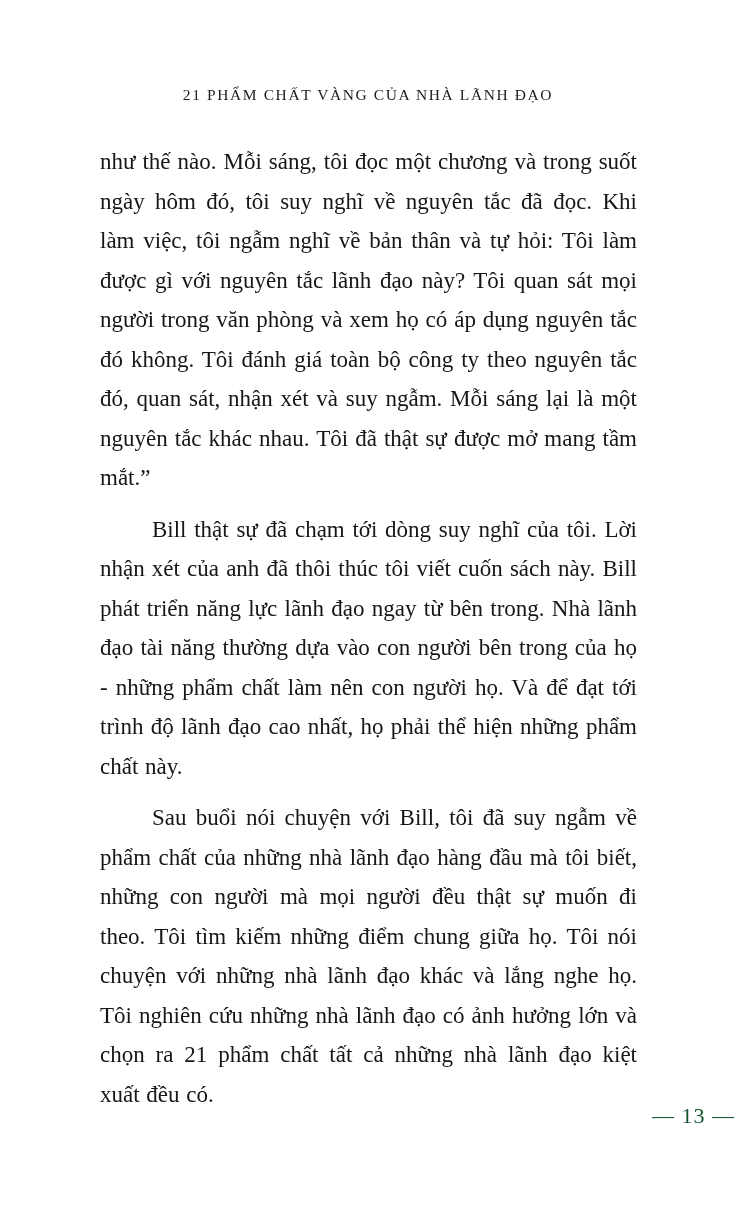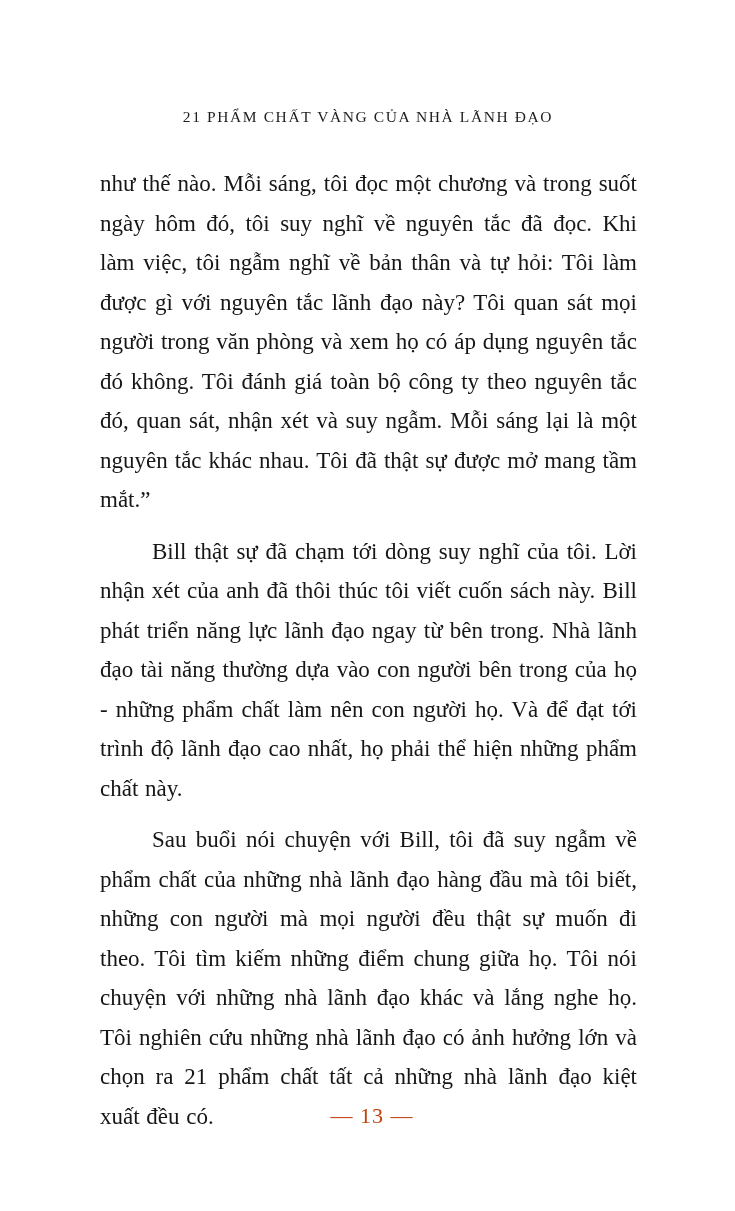--- a/index.html
+++ b/index.html
@@ -12,21 +12,21 @@
     height: 1211px;
     font-family: "Liberation Serif", "DejaVu Serif", serif;
     color: #161616;
     -webkit-font-smoothing: antialiased;
   }
   .page {
     position: relative;
     width: 735px;
     height: 1211px;
     box-sizing: border-box;
-    padding: 108px 99px 0 100px;
+    padding: 86px 99px 0 100px;
     background: #ffffff;
     overflow: hidden;
   }
   .running-header {
     text-align: center;
     font-size: 15.5px;
     letter-spacing: 1.6px;
     color: #1d1d1d;
     margin: 0 0 38px 0;
     white-space: nowrap;
@@ -42,23 +42,23 @@
     word-spacing: 1px;
   }
   .para.indented {
     text-indent: 52px;
   }
   .page-number {
     position: absolute;
     left: 9px;
     right: 0;
     bottom: 82px;
-    text-align: center;
+    text-align: right;
     font-size: 22px;
-    color: #c2410c;
+    color: #14532d;
     letter-spacing: 1px;
   }
 </style>
 </head>
 <body>
 
 <div class="page">
 
   <div class="running-header">21 PHẨM CHẤT VÀNG CỦA NHÀ LÃNH ĐẠO</div>
 

